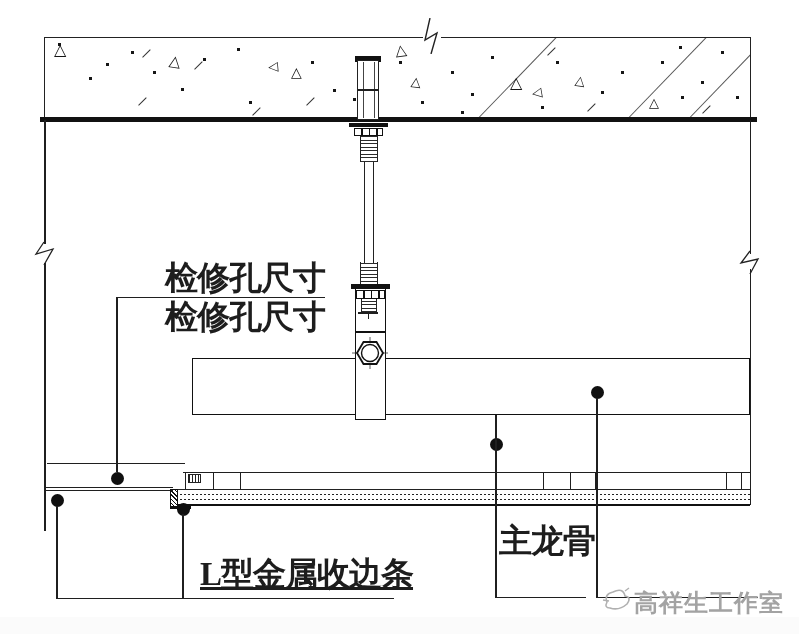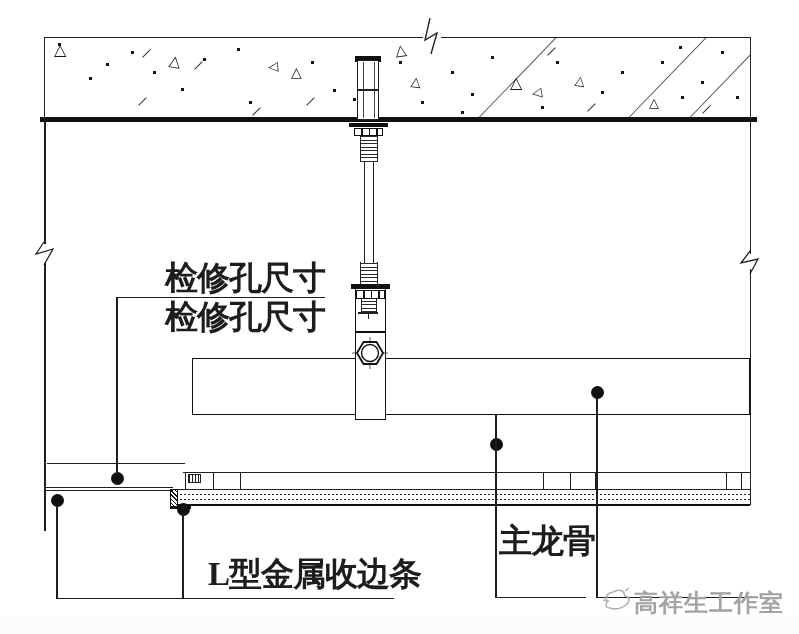--- a/index.html
+++ b/index.html
@@ -160,21 +160,21 @@
   <div class="ln" style="left:56px;top:597.5px;width:134px;height:1.2px;z-index:8;"></div>
   <div class="ln" style="left:182.4px;top:514px;width:1.2px;height:84px;z-index:8;"></div>
   <div class="ln" style="left:182px;top:597.5px;width:212px;height:1.2px;z-index:8;"></div>
   <div class="ln" style="left:495.4px;top:415px;width:1.2px;height:182px;z-index:8;"></div>
   <div class="ln" style="left:495px;top:596.5px;width:91px;height:1.2px;z-index:8;"></div>
   <div class="ln" style="left:596.4px;top:398px;width:1.2px;height:199px;z-index:8;"></div>
   <div class="ln" style="left:596px;top:596.5px;width:162px;height:1.2px;z-index:8;"></div>
 
   <div class="lbl" style="left:117px;top:262px;width:208px;text-align:right;z-index:9;">检修孔尺寸</div>
   <div class="lbl" style="left:113px;top:301px;width:212px;text-align:right;z-index:9;">检修孔尺寸</div>
-  <div class="lbl" style="left:208px;top:558px;z-index:9;">L型金属收边条</div>
+  <div class="lbl" style="left:200px;top:558px;z-index:9;text-decoration:underline;">L型金属收边条</div>
   <div class="lbl" style="left:499px;top:525px;z-index:9;">主龙骨</div>
 
   <svg class="abs" style="left:601px;top:584px;z-index:12;" width="32" height="30" viewBox="0 0 32 30">
     <path d="M6 18 Q3 10 12 8 Q22 3 24 12 Q31 13 26 20 Q18 27 9 24 Q3 24 6 18 Z" fill="none" stroke="#b0b0b0" stroke-width="1.6"></path>
     <path d="M2 16 L8 17 M24 7 L28 4" fill="none" stroke="#b0b0b0" stroke-width="1.4"></path>
   </svg>
   <div class="wm" style="left:634px;top:587px;">高祥生工作室</div>
 
   <div class="abs" style="left:0;top:617px;width:799px;height:17px;background:#fbfbfb;"></div>
 </div>

